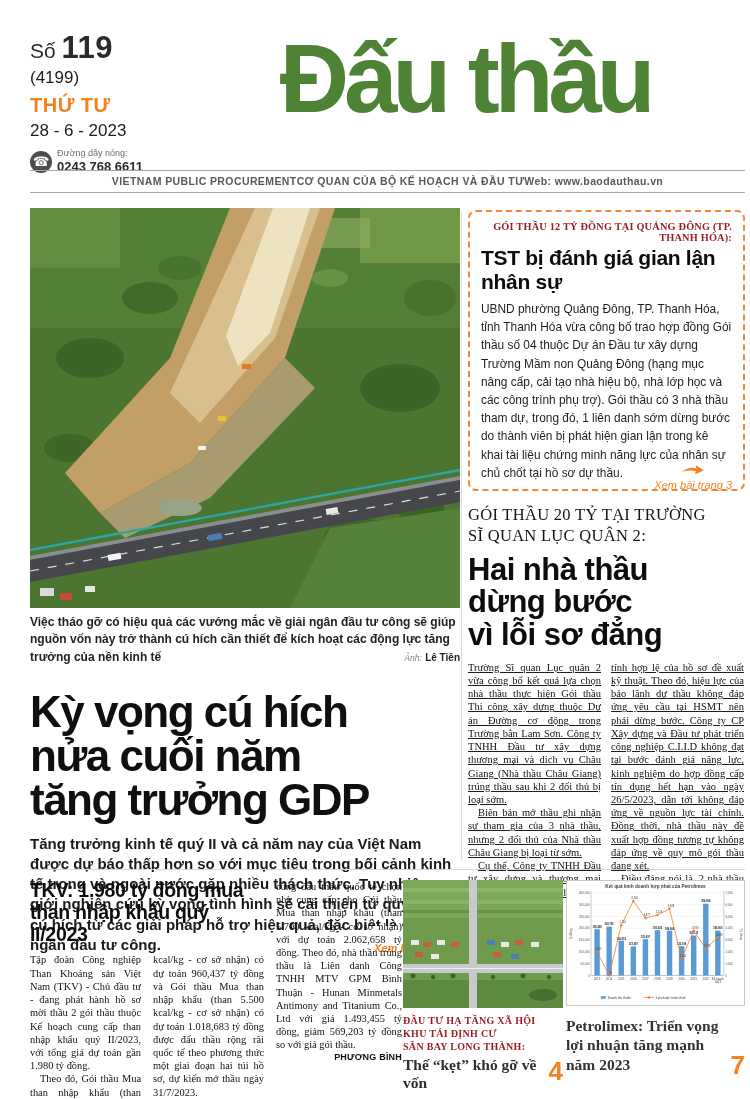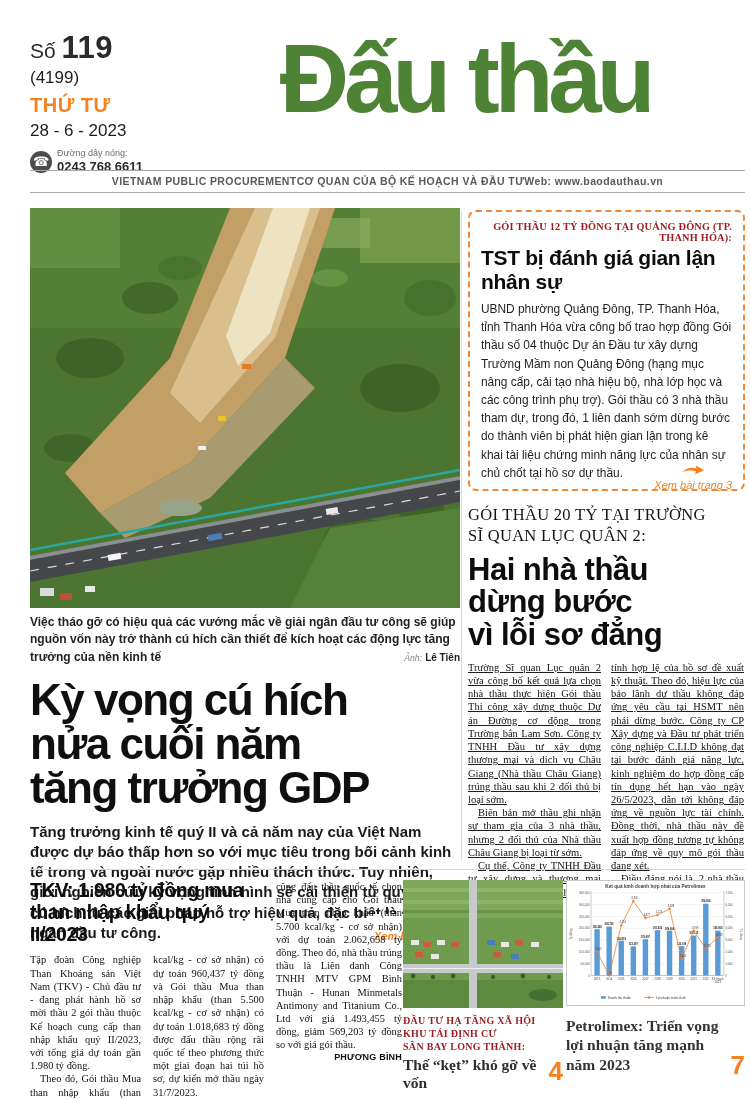--- a/index.html
+++ b/index.html
@@ -36,21 +36,21 @@
   .weblink{cursor:pointer;}
 
   
   .main-left{position:absolute;left:30px;top:208px;width:430px;}
   .photo1{width:430px;height:400px;overflow:hidden;background:#4b7530;}
   .photo1 svg{display:block;width:100%;height:100%;}
   .caption{position:relative;margin-top:6px;font-size:12px;font-weight:700;line-height:1.45;color:#222;padding-right:0;}
   .credit{position:absolute;right:0;bottom:0;font-weight:400;}
   .credit i{font-size:8.5px;color:#808285;font-style:italic;}
   .credit b{font-size:10px;color:#222;}
-  .bighead{margin-top:12px;font-weight:800;font-size:44px;line-height:1.0;letter-spacing:-1.5px;color:#0f0f0f;}
+  .bighead{margin-top:24px;font-weight:800;font-size:44px;line-height:1.0;letter-spacing:-1.5px;color:#0f0f0f;}
   .bighead span{display:block;}
   .lead{position:relative;margin-top:12px;font-size:15px;font-weight:700;line-height:1.34;color:#1a1a1a;}
   .jump{display:inline-flex;align-items:center;gap:4px;white-space:nowrap;cursor:pointer;flex-direction:column;}
   .jump em{font-size:11px;color:var(--orange);font-style:italic;}
   .jump svg{width:22px;height:11px;}
   .lead .jump{position:absolute;right:4px;bottom:-1px;background:#fff;padding-left:6px;}
 
   
   .vrule{position:absolute;left:461px;top:212px;width:1px;height:648px;background:#dcdcdc;}
   .col-right{position:absolute;left:468px;top:210px;width:277px;}

